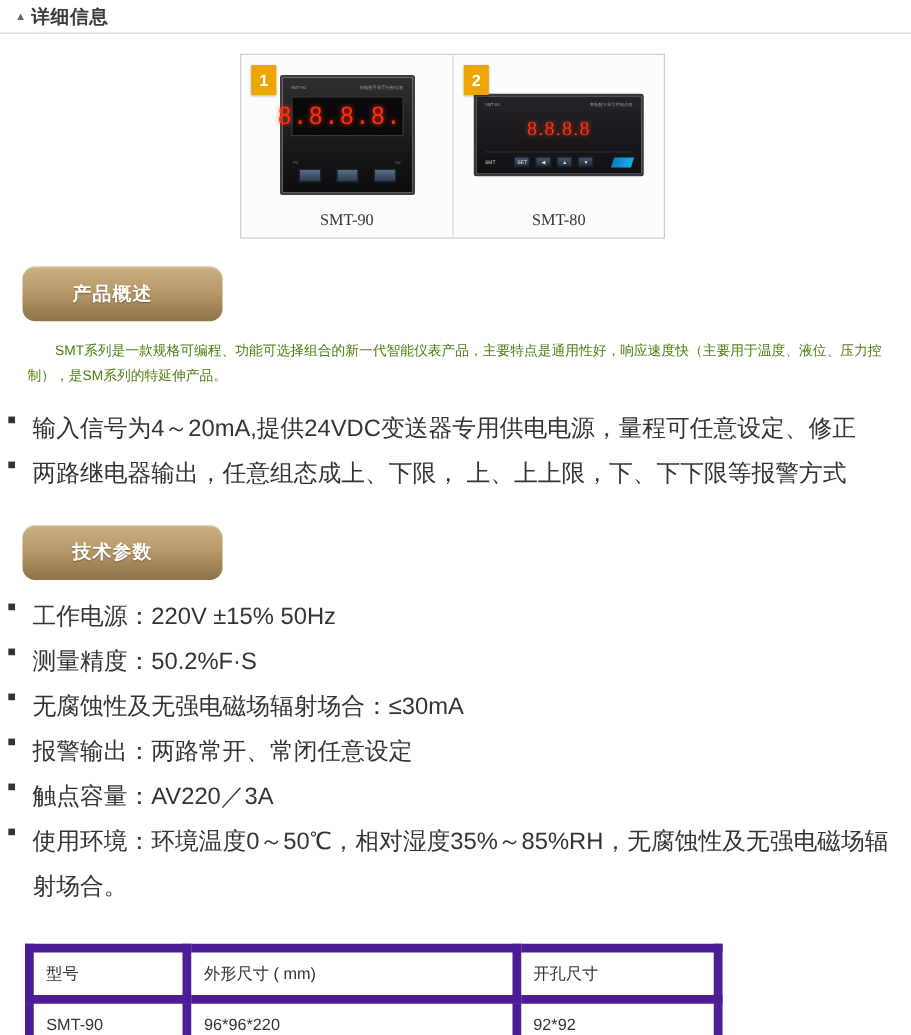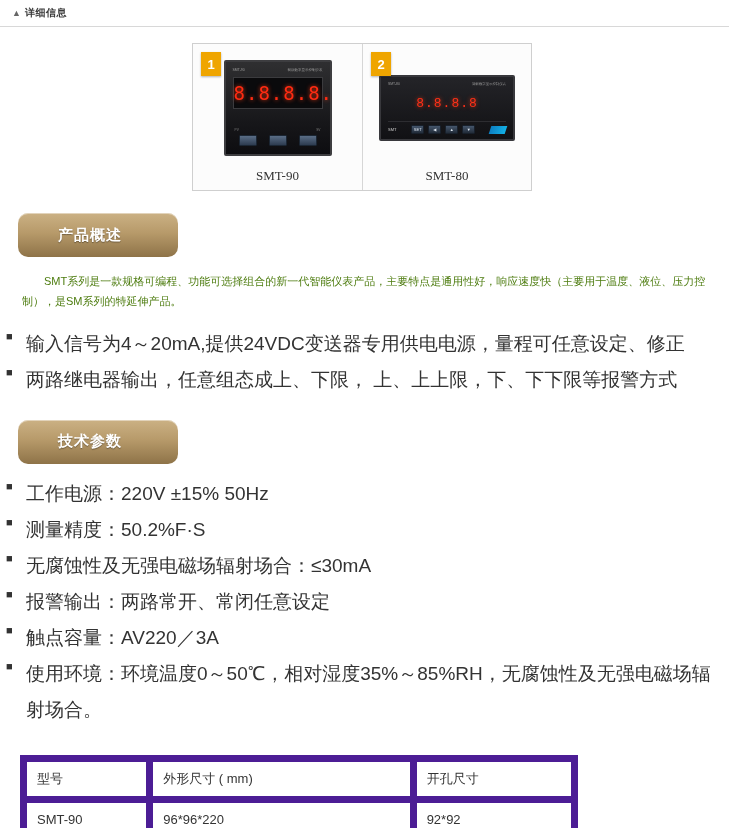--- a/index.html
+++ b/index.html
@@ -25,21 +25,21 @@
     padding-left: 12px;
     box-sizing: border-box;
   }
   .header-caret {
     color: #666;
     font-size: 9px;
     margin-right: 4px;
     line-height: 1;
   }
   .header-title {
-    font-size: 10px;
+    font-size: 15px;
     font-weight: bold;
     color: #3a3a3a;
     letter-spacing: 0.5px;
   }
 
   .content {
     padding: 0;
   }
 
   
@@ -106,21 +106,21 @@
     font-size: 3.5px;
     color: #9b9b9b;
   }
   .dev-screen {
     background: #0a0a0c;
     border: 1px solid #3b3b3e;
     height: 30px;
     margin: 2px 0 16px 0;
     display: flex;
     align-items: center;
-    justify-content: flex-start;
+    justify-content: flex-end;
   }
   .digits {
     font-family: "DejaVu Sans Mono", monospace;
     color: #ff2b12;
     font-size: 19px;
     letter-spacing: 1px;
     text-shadow: 0 0 4px rgba(255,60,20,.85);
     line-height: 1;
   }
   .dev-sub {
@@ -161,23 +161,23 @@
     color: #9a9a9a;
     display: flex;
     justify-content: space-between;
   }
   .dev80-mid {
     display: flex;
     align-items: center;
     justify-content: center;
   }
   .digits80 {
-    font-family: Liberation Mono, monospace;
+    font-family: Liberation Serif, serif;
     color: #ff3018;
-    font-size: 13px;
+    font-size: 16px;
     letter-spacing: 1px;
     text-shadow: 0 0 4px rgba(255,60,20,.8);
     line-height: 1;
   }
   .dev80-bottom {
     display: flex;
     align-items: center;
     justify-content: space-between;
     border-top: 1px solid #2d2d31;
     padding-top: 3px;

